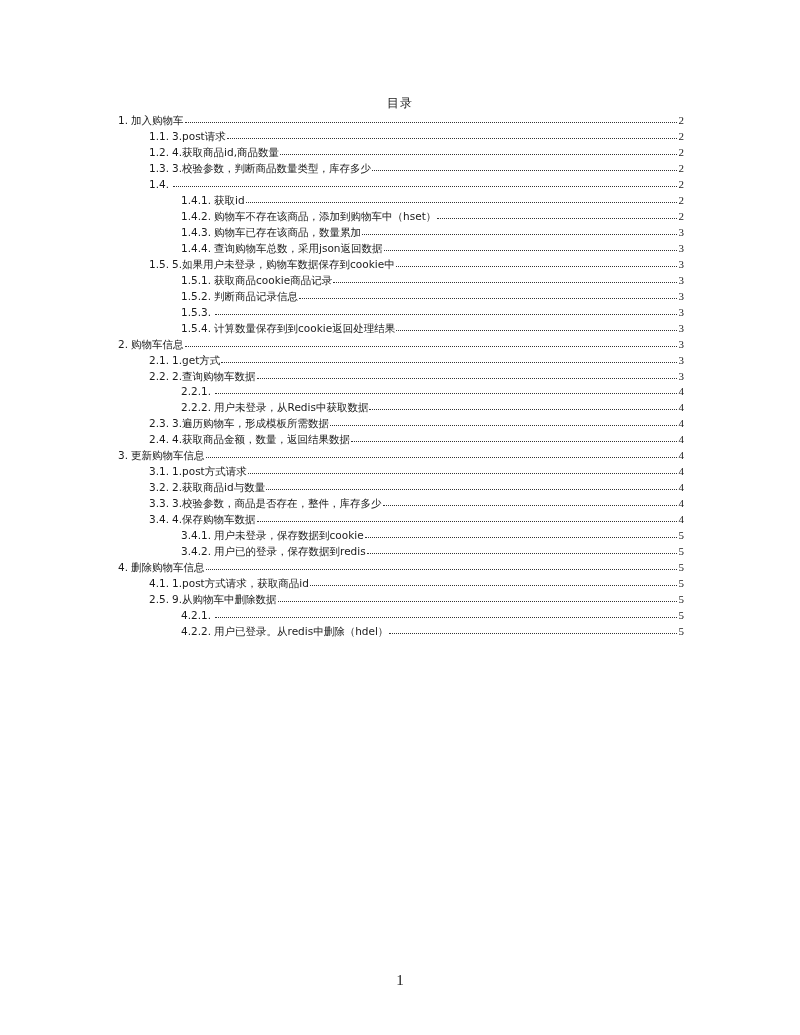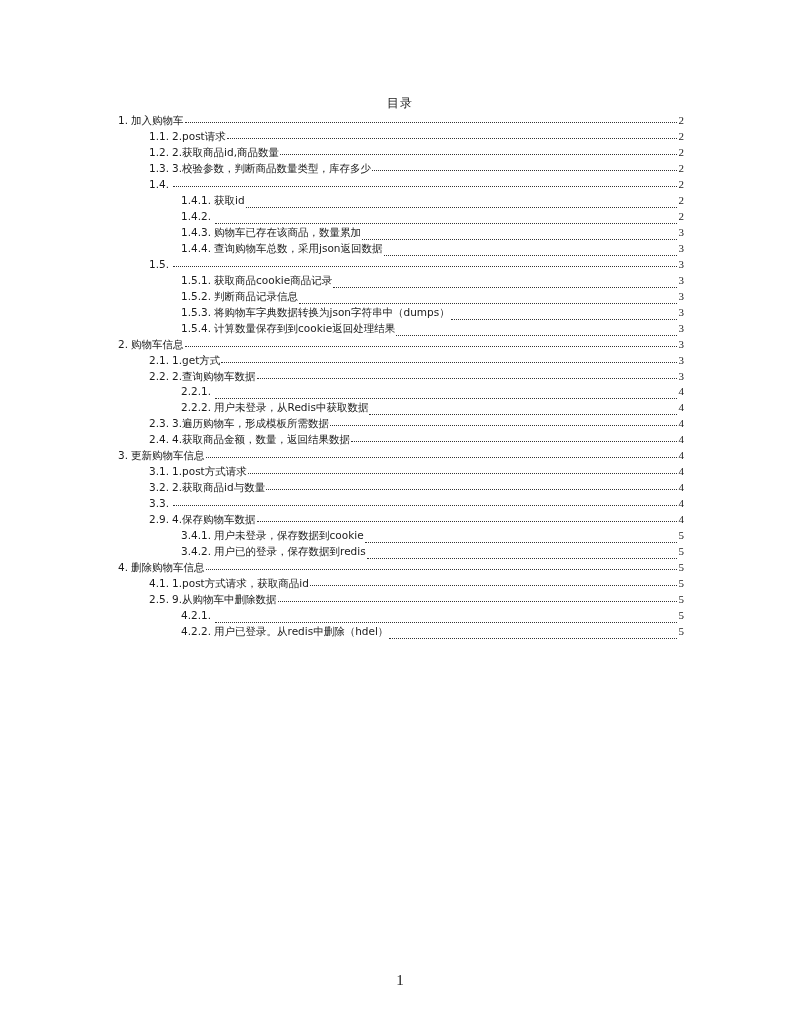--- a/index.html
+++ b/index.html
@@ -5,21 +5,21 @@
     html, body { margin: 0; padding: 0; background: #ffffff; }
     body { width: 800px; height: 1035px; position: relative; overflow: hidden;
            font-family: "DejaVu Sans", "Liberation Sans", sans-serif; color: #1a1a1a; }
     .title { position: absolute; top: 95px; left: 0; width: 800px; text-align: center;
              font-size: 12px; letter-spacing: 1px; }
     .toc { position: absolute; top: 113px; left: 118px; width: 566px; }
     .row { display: flex; align-items: baseline; height: 15.97px; font-size: 10.5px; line-height: 15.97px;
            white-space: nowrap; }
     .row.l1 { padding-left: 0; }
     .row.l2 { padding-left: 31px; }
-    .row.l3 { padding-left: 63px; align-items: flex-end; }
+    .row.l3 { padding-left: 63px; }
     .num { margin-right: 3px; }
     .label { }
     .leader { flex: 1; overflow: hidden; margin: 0 1px; position: relative; height: 10px; }
     .leader::after { content: ""; position: absolute; left: 0; right: 0; bottom: 1px;
                      border-bottom: 1px dotted #333; }
     .page { font-family: "Liberation Serif", serif; font-size: 11px; width: 6px; text-align: right; }
     .page-number { position: absolute; top: 972px; left: 0; width: 800px; text-align: center;
                    font-family: "Liberation Serif", serif; font-size: 15px; }
   </style>
 </head>
@@ -29,27 +29,27 @@
 
 <div class="toc" id="toc">
     <div class="row l1">
       <span class="num">1.</span>
       <span class="label">加入购物车</span>
       <span class="leader"></span>
       <span class="page">2</span>
     </div>
     <div class="row l2">
       <span class="num">1.1.</span>
-      <span class="label">2.post请求</span>
+      <span class="label">3.post请求</span>
       <span class="leader"></span>
       <span class="page">2</span>
     </div>
     <div class="row l2">
       <span class="num">1.2.</span>
-      <span class="label">2.获取商品id,商品数量</span>
+      <span class="label">4.获取商品id,商品数量</span>
       <span class="leader"></span>
       <span class="page">2</span>
     </div>
     <div class="row l2">
       <span class="num">1.3.</span>
       <span class="label">3.校验参数，判断商品数量类型，库存多少</span>
       <span class="leader"></span>
       <span class="page">2</span>
     </div>
     <div class="row l2">
@@ -58,55 +58,56 @@
       <span class="page">2</span>
     </div>
     <div class="row l3">
       <span class="num">1.4.1.</span>
       <span class="label">获取id</span>
       <span class="leader"></span>
       <span class="page">2</span>
     </div>
     <div class="row l3">
       <span class="num">1.4.2.</span>
+      <span class="label">购物车不存在该商品，添加到购物车中（hset）</span>
       <span class="leader"></span>
       <span class="page">2</span>
     </div>
     <div class="row l3">
       <span class="num">1.4.3.</span>
       <span class="label">购物车已存在该商品，数量累加</span>
       <span class="leader"></span>
       <span class="page">3</span>
     </div>
     <div class="row l3">
       <span class="num">1.4.4.</span>
       <span class="label">查询购物车总数，采用json返回数据</span>
       <span class="leader"></span>
       <span class="page">3</span>
     </div>
     <div class="row l2">
       <span class="num">1.5.</span>
+      <span class="label">5.如果用户未登录，购物车数据保存到cookie中</span>
       <span class="leader"></span>
       <span class="page">3</span>
     </div>
     <div class="row l3">
       <span class="num">1.5.1.</span>
       <span class="label">获取商品cookie商品记录</span>
       <span class="leader"></span>
       <span class="page">3</span>
     </div>
     <div class="row l3">
       <span class="num">1.5.2.</span>
       <span class="label">判断商品记录信息</span>
       <span class="leader"></span>
       <span class="page">3</span>
     </div>
     <div class="row l3">
       <span class="num">1.5.3.</span>
-      <span class="label">将购物车字典数据转换为json字符串中（dumps）</span>
       <span class="leader"></span>
       <span class="page">3</span>
     </div>
     <div class="row l3">
       <span class="num">1.5.4.</span>
       <span class="label">计算数量保存到到cookie返回处理结果</span>
       <span class="leader"></span>
       <span class="page">3</span>
     </div>
     <div class="row l1">
@@ -163,25 +164,26 @@
       <span class="page">4</span>
     </div>
     <div class="row l2">
       <span class="num">3.2.</span>
       <span class="label">2.获取商品id与数量</span>
       <span class="leader"></span>
       <span class="page">4</span>
     </div>
     <div class="row l2">
       <span class="num">3.3.</span>
-      <span class="leader"></span>
-      <span class="page">4</span>
-    </div>
-    <div class="row l2">
-      <span class="num">2.9.</span>
+      <span class="label">3.校验参数，商品是否存在，整件，库存多少</span>
+      <span class="leader"></span>
+      <span class="page">4</span>
+    </div>
+    <div class="row l2">
+      <span class="num">3.4.</span>
       <span class="label">4.保存购物车数据</span>
       <span class="leader"></span>
       <span class="page">4</span>
     </div>
     <div class="row l3">
       <span class="num">3.4.1.</span>
       <span class="label">用户未登录，保存数据到cookie</span>
       <span class="leader"></span>
       <span class="page">5</span>
     </div>

